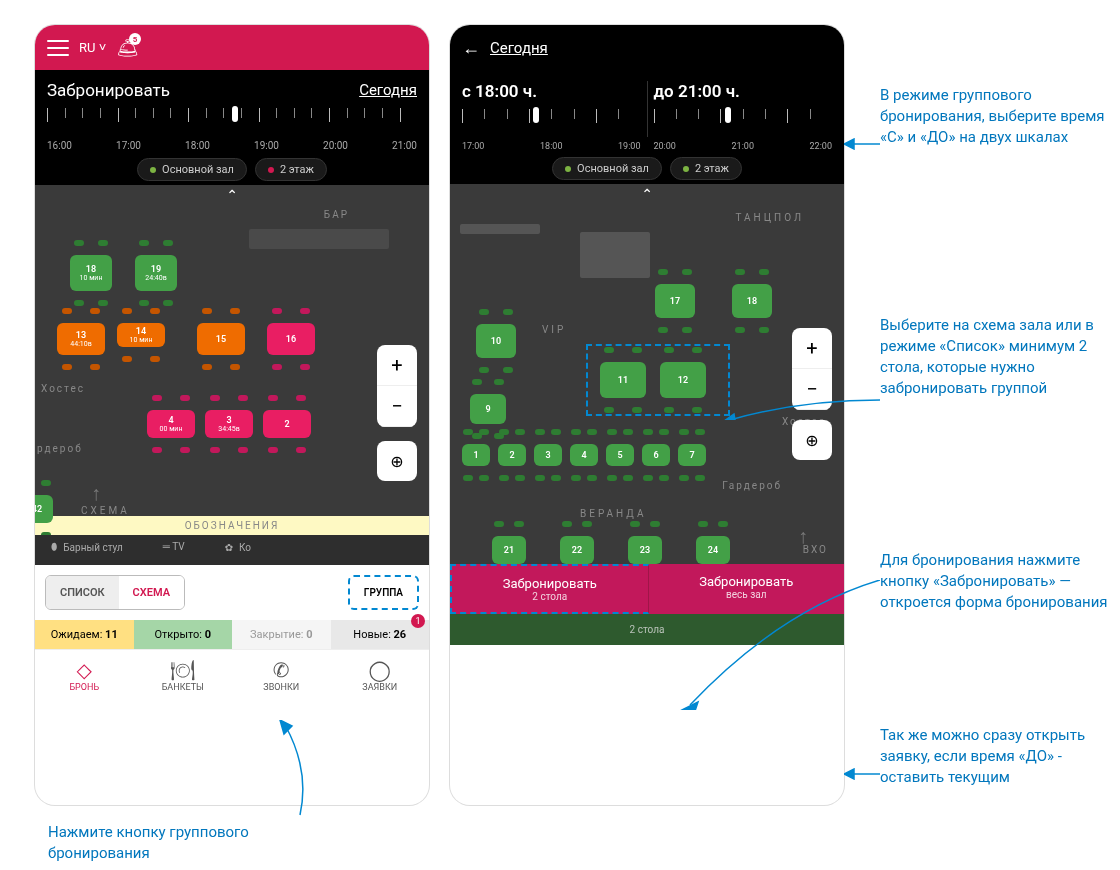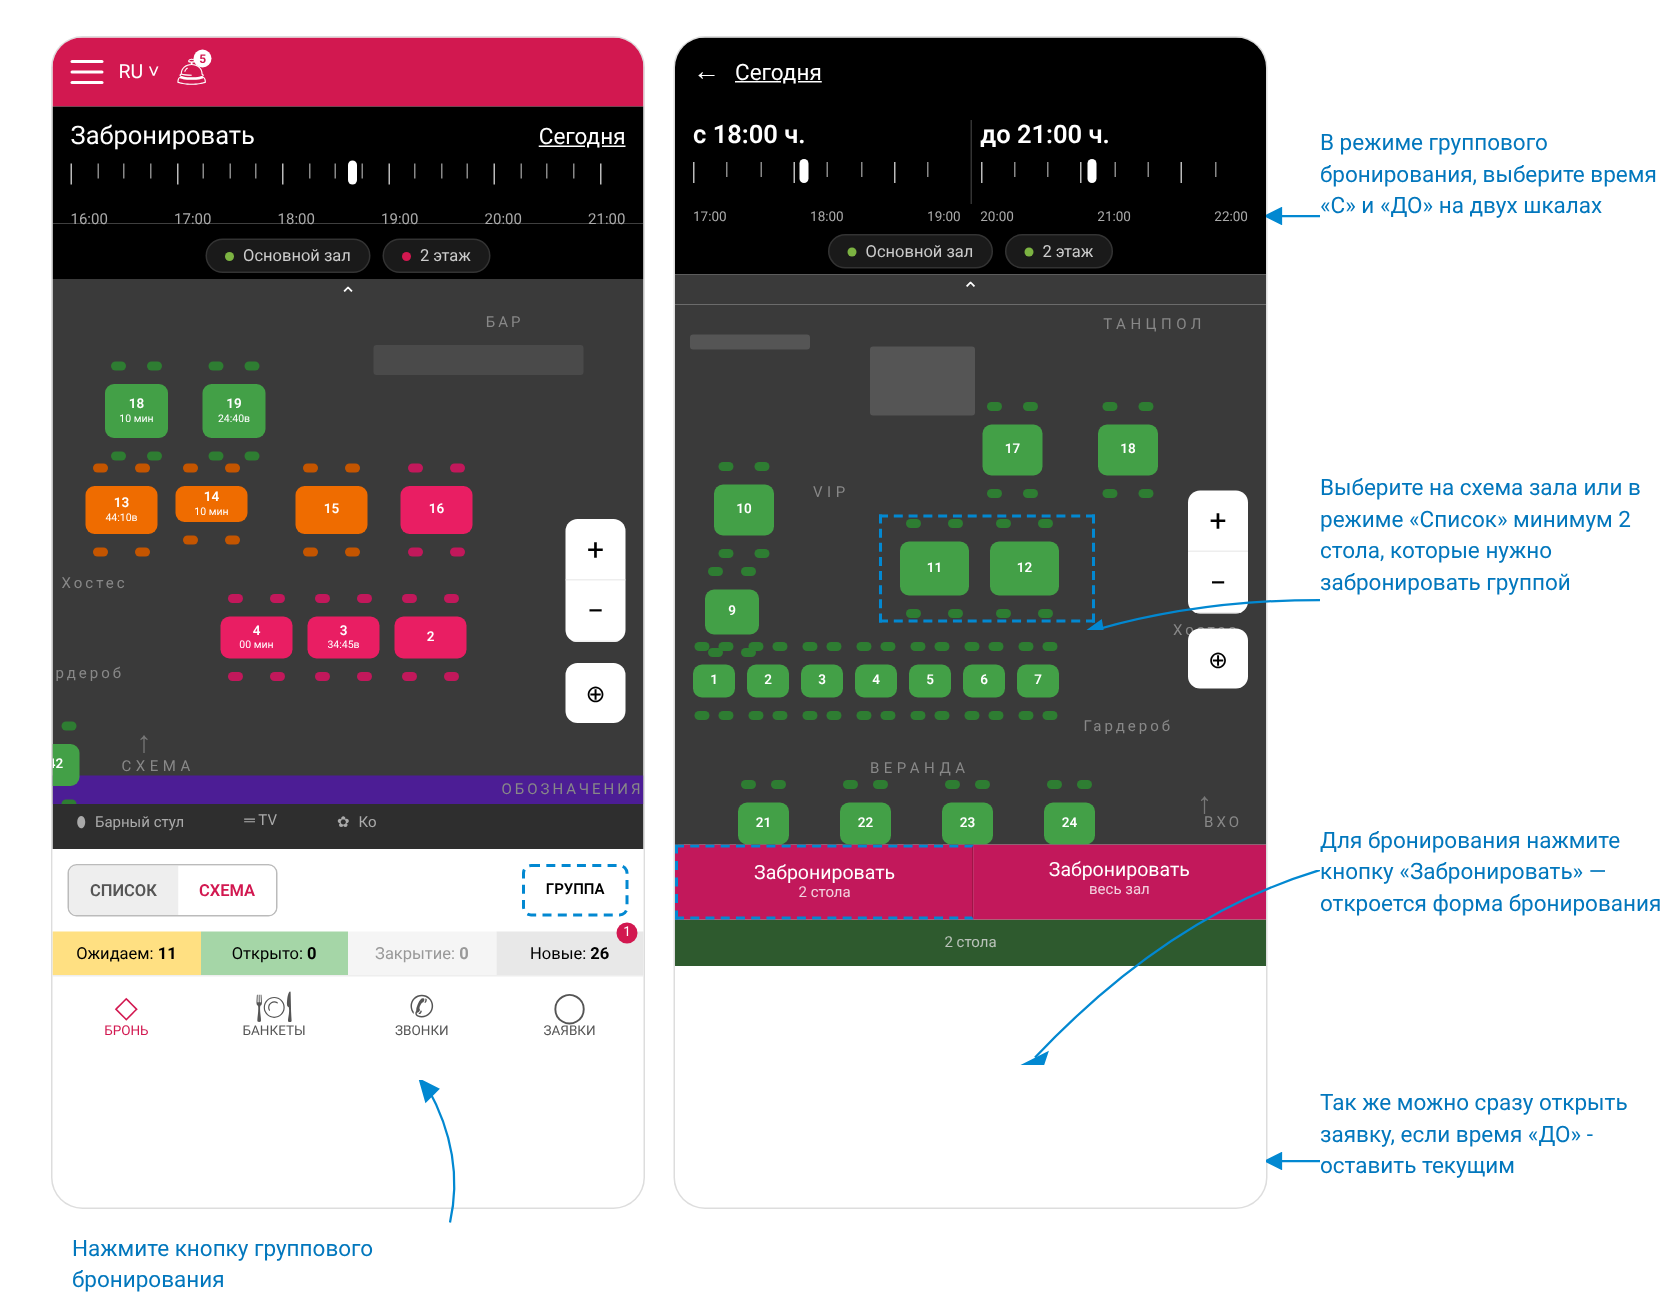--- a/index.html
+++ b/index.html
@@ -49,21 +49,21 @@
   .green-t{background:#43a047}
   .green-t .chairs span{background:#2e7d32}
   .orange-t{background:#ef6c00}
   .orange-t .chairs span{background:#c45500}
   .pink-t{background:#e91e63}
   .pink-t .chairs span{background:#c2185b}
   .sub{font-size:7px;font-weight:400}
   .zoom{position:absolute;right:12px;display:flex;flex-direction:column;gap:0;background:#fff;border-radius:8px;overflow:hidden}
   .zoom div{width:40px;height:40px;display:flex;align-items:center;justify-content:center;font-size:20px;border-bottom:1px solid #eee}
   .locate{position:absolute;right:12px;width:40px;height:40px;background:#fff;border-radius:8px;display:flex;align-items:center;justify-content:center}
-  .legend-hdr{position:absolute;bottom:0;left:0;right:0;text-align:right;color:#888;font-size:10px;letter-spacing:2px;padding:4px 0;background:#4c1d95}
+  .legend-hdr{position:absolute;bottom:0;left:0;right:0;text-align:center;color:#888;font-size:10px;letter-spacing:2px;padding:4px 0;background:#fef9c3}
   .legend-body{background:#2e2e2e;color:#aaa;font-size:10px;padding:6px 16px 12px;display:flex;gap:40px}
   .legend-body div{display:flex;align-items:center;gap:6px}
   .arrow-up{color:#777;font-size:20px}
   .btn-row{display:flex;gap:6px;padding:10px;background:#fff}
   .toggle{display:flex;border:1px solid #bbb;border-radius:6px;overflow:hidden}
   .toggle div{padding:10px 14px;font-size:11px;font-weight:600}
   .toggle .active{background:#fff;color:#d21850}
   .toggle .inactive{background:#eee;color:#555}
   .btn{border:1px solid #bbb;border-radius:6px;padding:6px 14px;font-size:10px;font-weight:600;text-align:center;display:flex;align-items:center;justify-content:center}
   .btn.group{border:2px dashed #0288d1}

